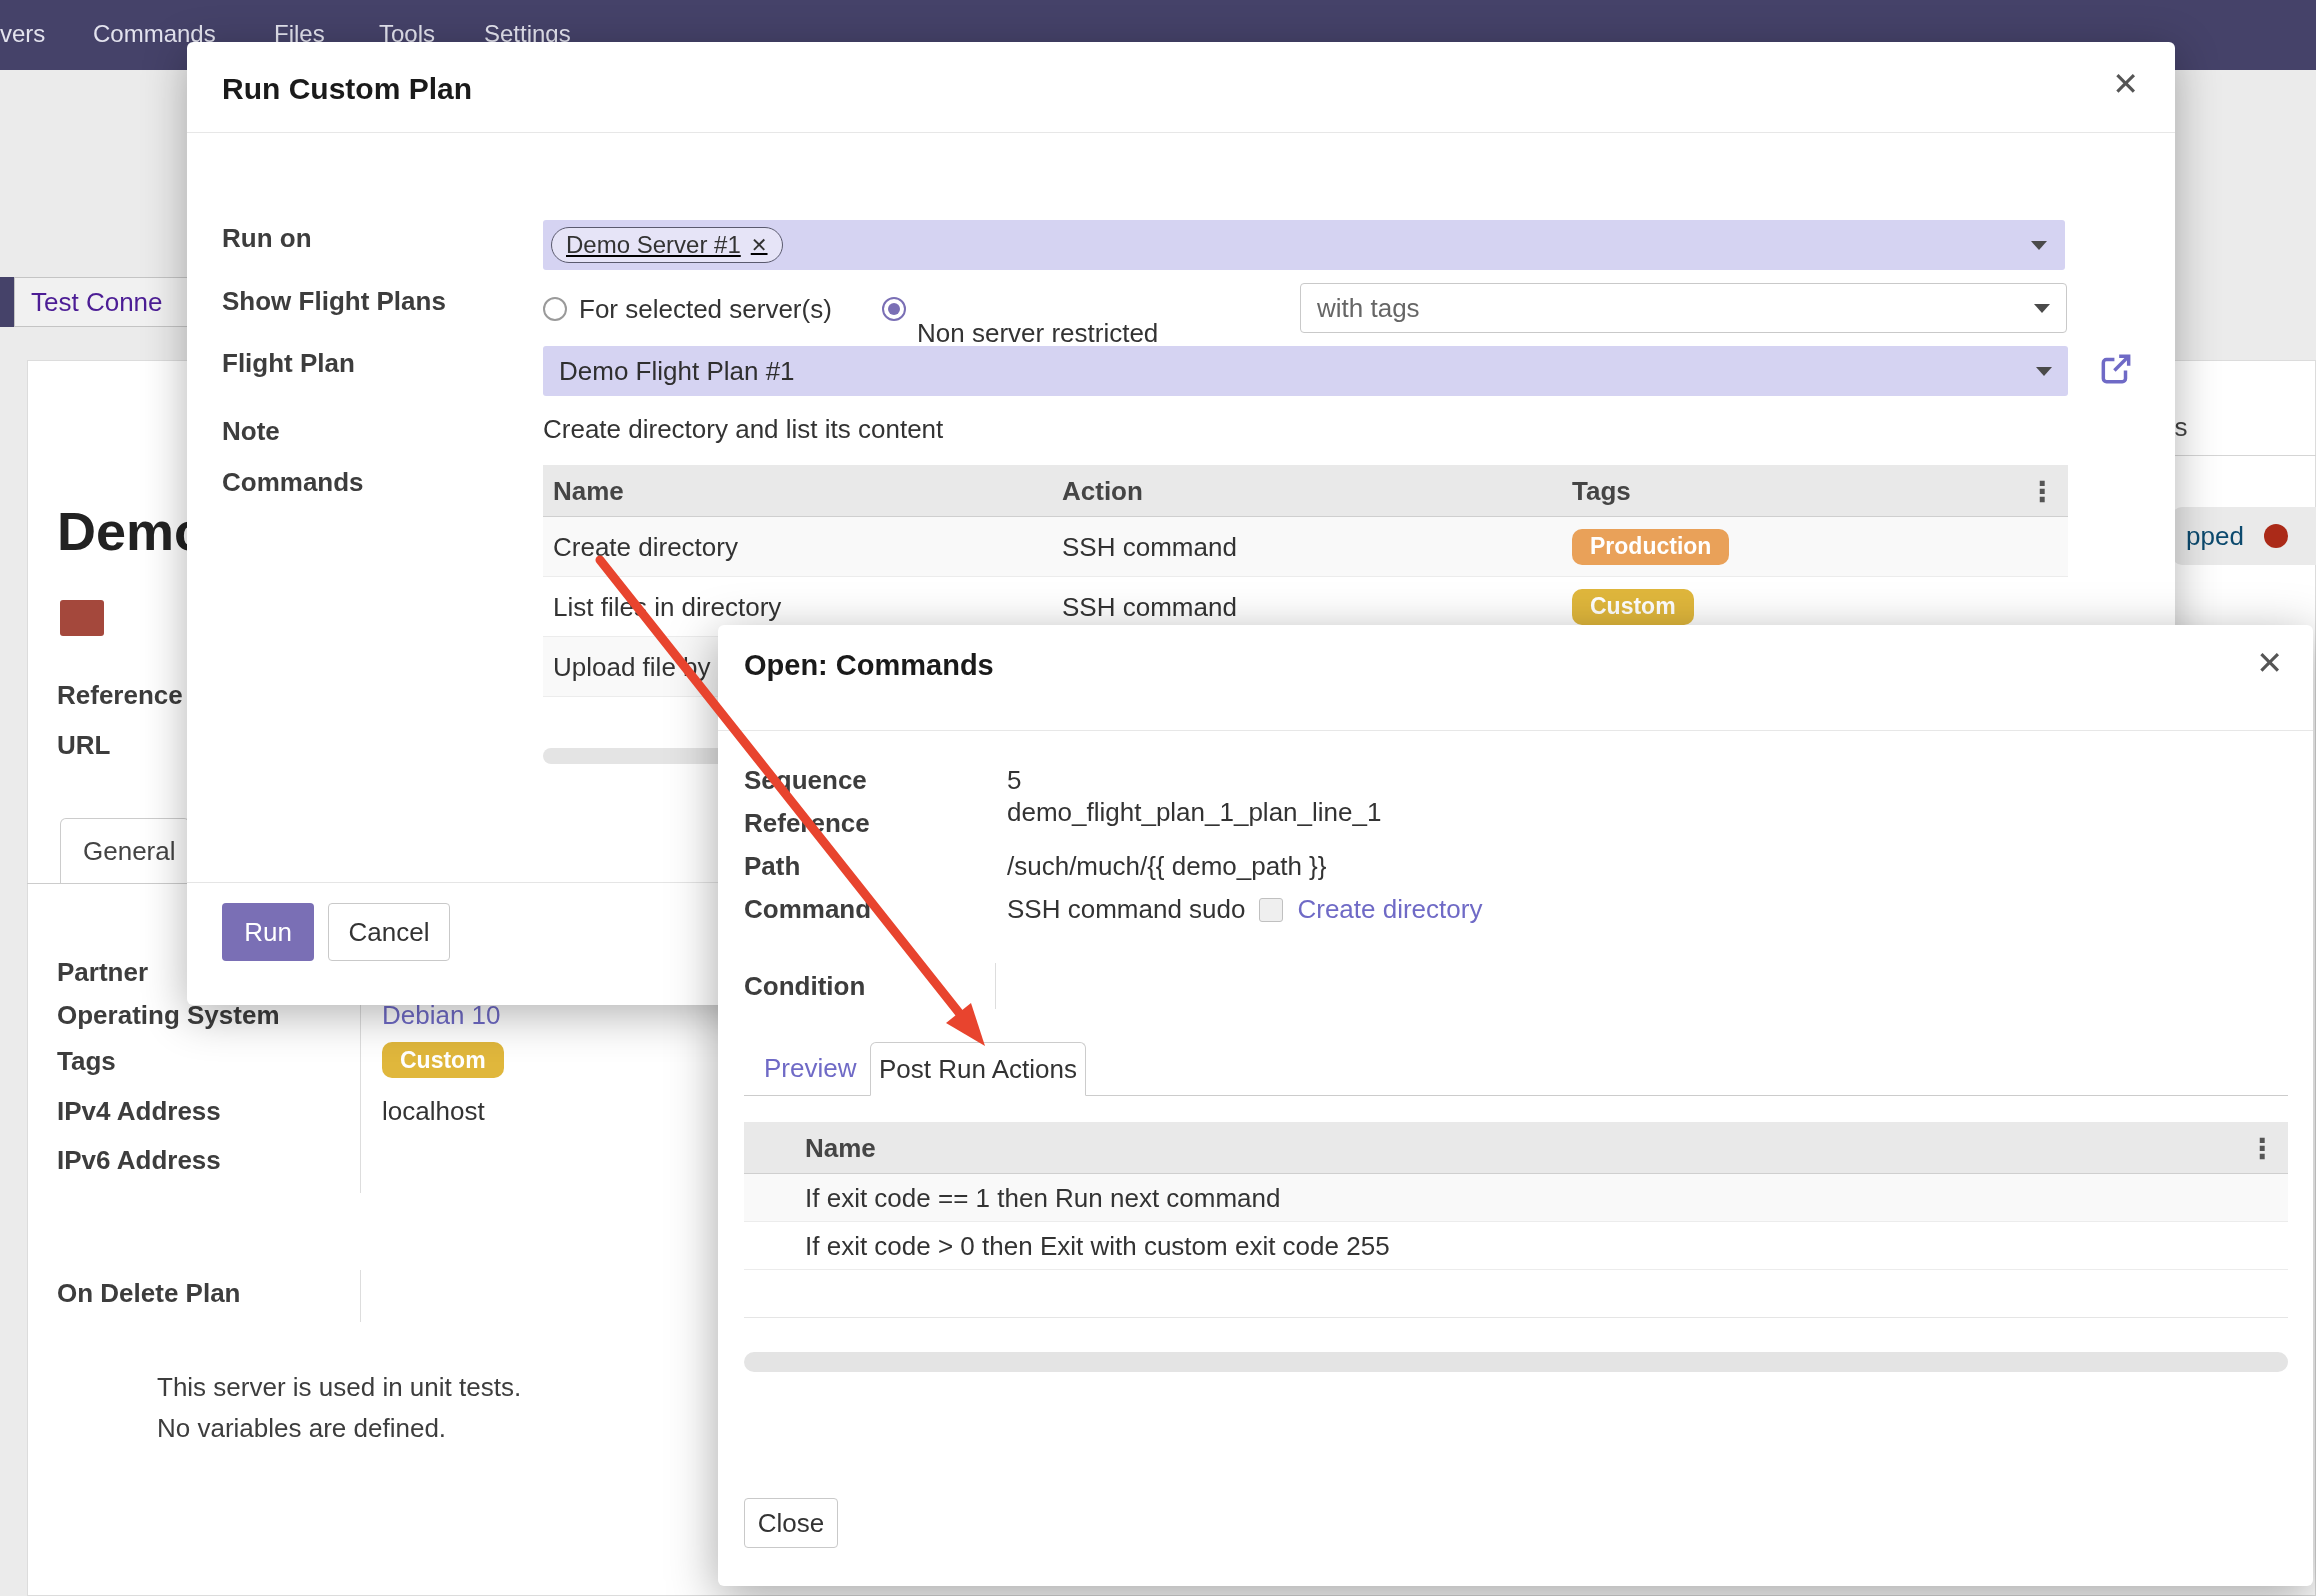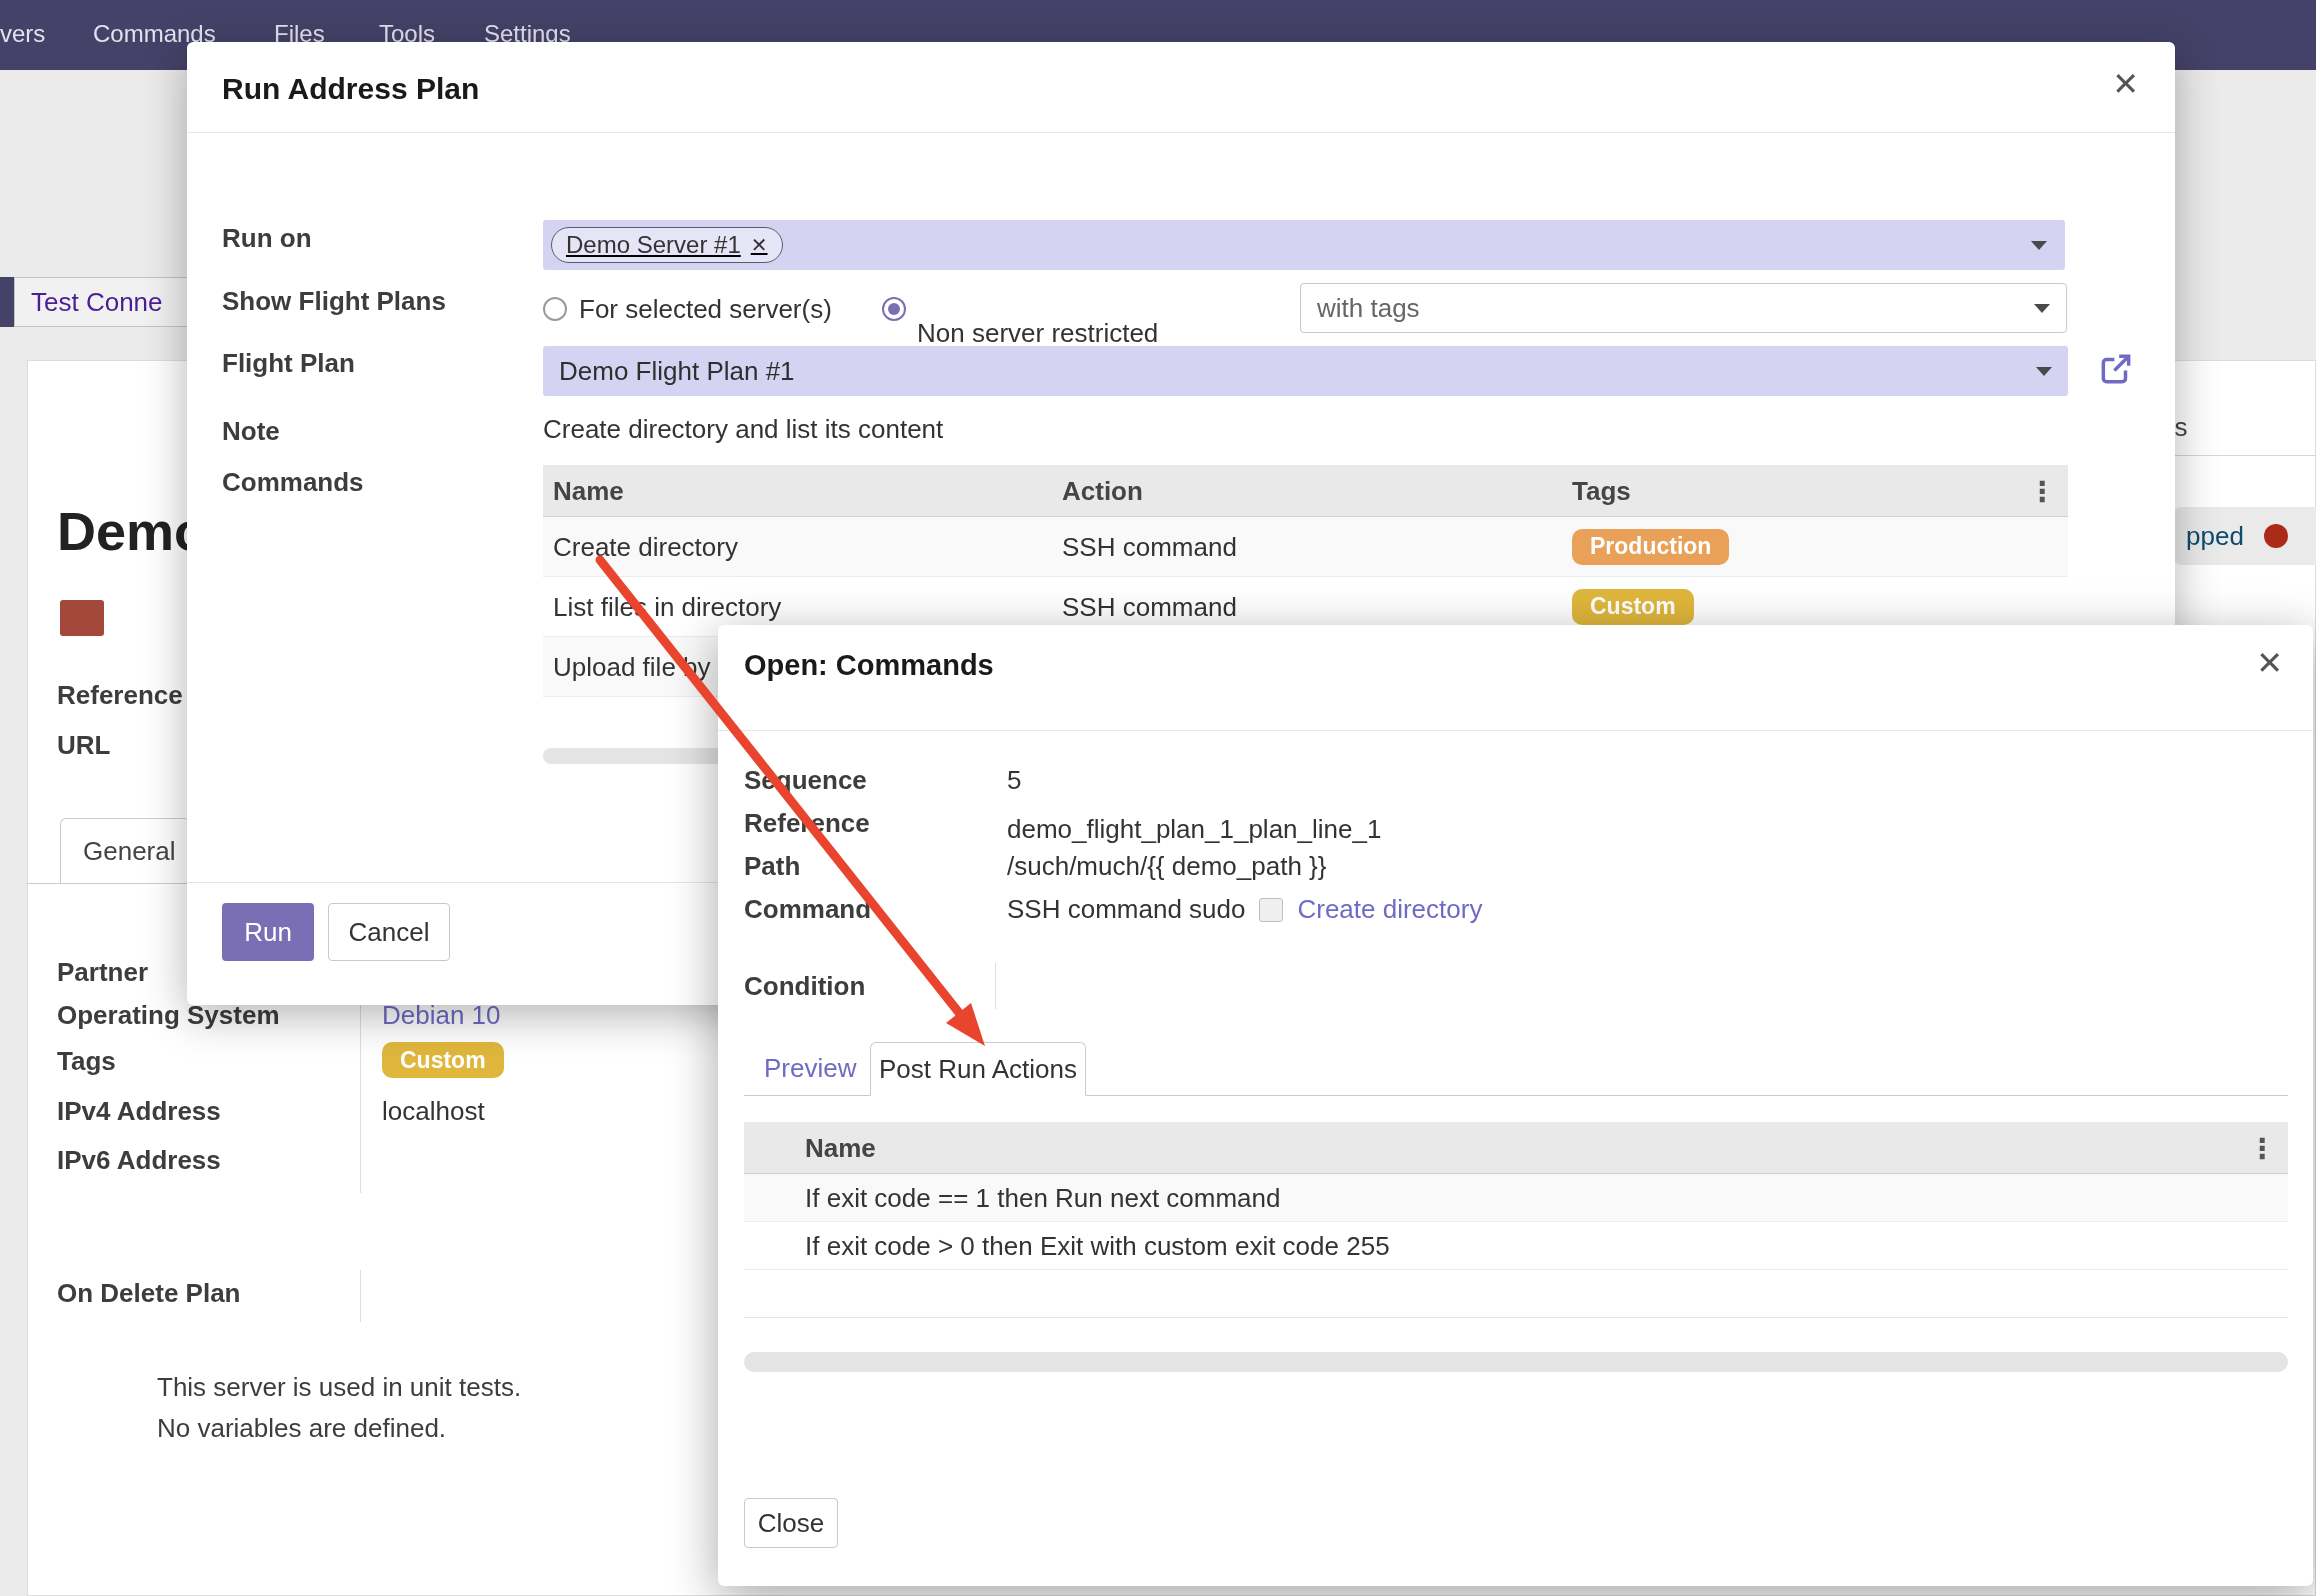--- a/index.html
+++ b/index.html
@@ -89,21 +89,21 @@
   .btn { position:absolute; display:flex; align-items:center; justify-content:center; font-size:26px; border-radius:4px; cursor:pointer; }
   .rm-run-btn { left:35px; top:861px; width:92px; height:58px; background:var(--primary-purple,#7a6fb5); color:#fff; }
   .rm-cancel-btn { left:141px; top:861px; width:122px; height:58px; background:#fff; border:1px solid #c9c9c9; color:#333; }
 
   
   .cmd-modal { position:absolute; left:718px; top:625px; width:1595px; height:961px; background:#fff; border-radius:6px; box-shadow:0 12px 50px rgba(0,0,0,.35); z-index:20; }
   .cm-title { position:absolute; left:26px; top:24px; font-size:29px; font-weight:700; color:#1a1a1a; }
   .cm-close { right:30px; top:22px; }
   .cm-header-line { position:absolute; left:0; top:105px; width:100%; border-top:1px solid #e7e7e7; }
   .cm-lbl-seq { left:26px; top:140px; } .cm-val-seq { left:289px; top:140px; }
-  .cm-lbl-ref { left:26px; top:183px; } .cm-val-ref { left:289px; top:189px; }
+  .cm-lbl-ref { left:26px; top:183px; } .cm-val-ref { left:289px; top:172px; }
   .cm-lbl-path { left:26px; top:226px; } .cm-val-path { left:289px; top:226px; }
   .cm-lbl-cmd { left:26px; top:269px; }
   .cm-cmd-row { position:absolute; left:289px; top:269px; display:flex; align-items:center; gap:14px; font-size:26px; color:#333; }
   .cm-checkbox { width:24px; height:24px; background:#efefef; border:1px solid #c0c0c0; border-radius:3px; cursor:pointer; }
   .cm-cmd-link { color:var(--link-purple,#6f6ac6); cursor:pointer; }
   .cm-lbl-cond { left:26px; top:346px; }
   .cm-cond-vline { position:absolute; left:277px; top:338px; height:46px; border-left:1px solid #ddd; }
   .cm-tabline { position:absolute; left:26px; top:470px; width:1544px; border-top:1px solid #ccc; }
   .cm-tab-preview { position:absolute; left:46px; top:428px; font-size:26px; color:var(--link-purple,#6f6ac6); cursor:pointer; }
   .cm-tab-active { position:absolute; left:152px; top:417px; width:216px; height:54px; background:#fff; border:1px solid #ccc; border-bottom:1px solid #fff; border-radius:6px 6px 0 0; display:flex; align-items:center; justify-content:center; font-size:26px; color:#333; z-index:2; cursor:pointer; }
@@ -156,21 +156,21 @@
   <div class="val bg-note1">This server is used in unit tests.</div>
   <div class="val bg-note2">No variables are defined.</div>
   <div class="frag-es">es</div>
   <div class="frag-line"></div>
   <div class="status-badge">
     <span class="status-text">pped</span>
     <span class="status-dot"></span>
   </div>
 
   <div class="run-modal">
-    <div class="rm-title">Run Address Plan</div>
+    <div class="rm-title">Run Custom Plan</div>
     <span class="modal-close rm-close">✕</span>
     <div class="rm-header-line"></div>
 
     <div class="lbl rm-lbl-runon">Run on</div>
     <div class="lbl rm-lbl-sfp">Show Flight Plans</div>
     <div class="lbl rm-lbl-fp">Flight Plan</div>
     <div class="lbl rm-lbl-note">Note</div>
     <div class="lbl rm-lbl-cmds">Commands</div>
 
     <div class="rm-runon-field">

